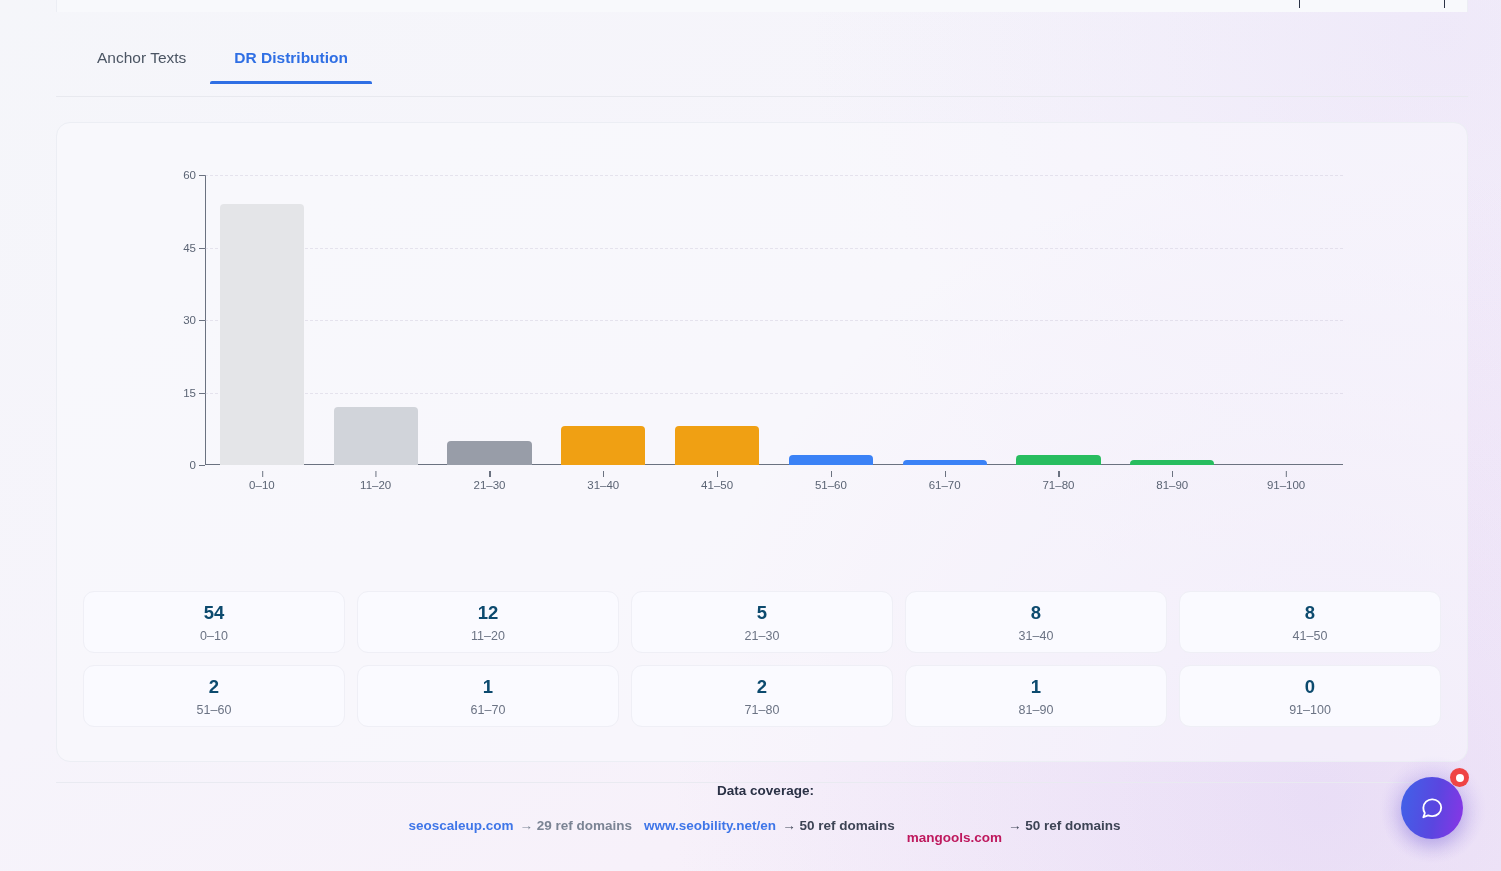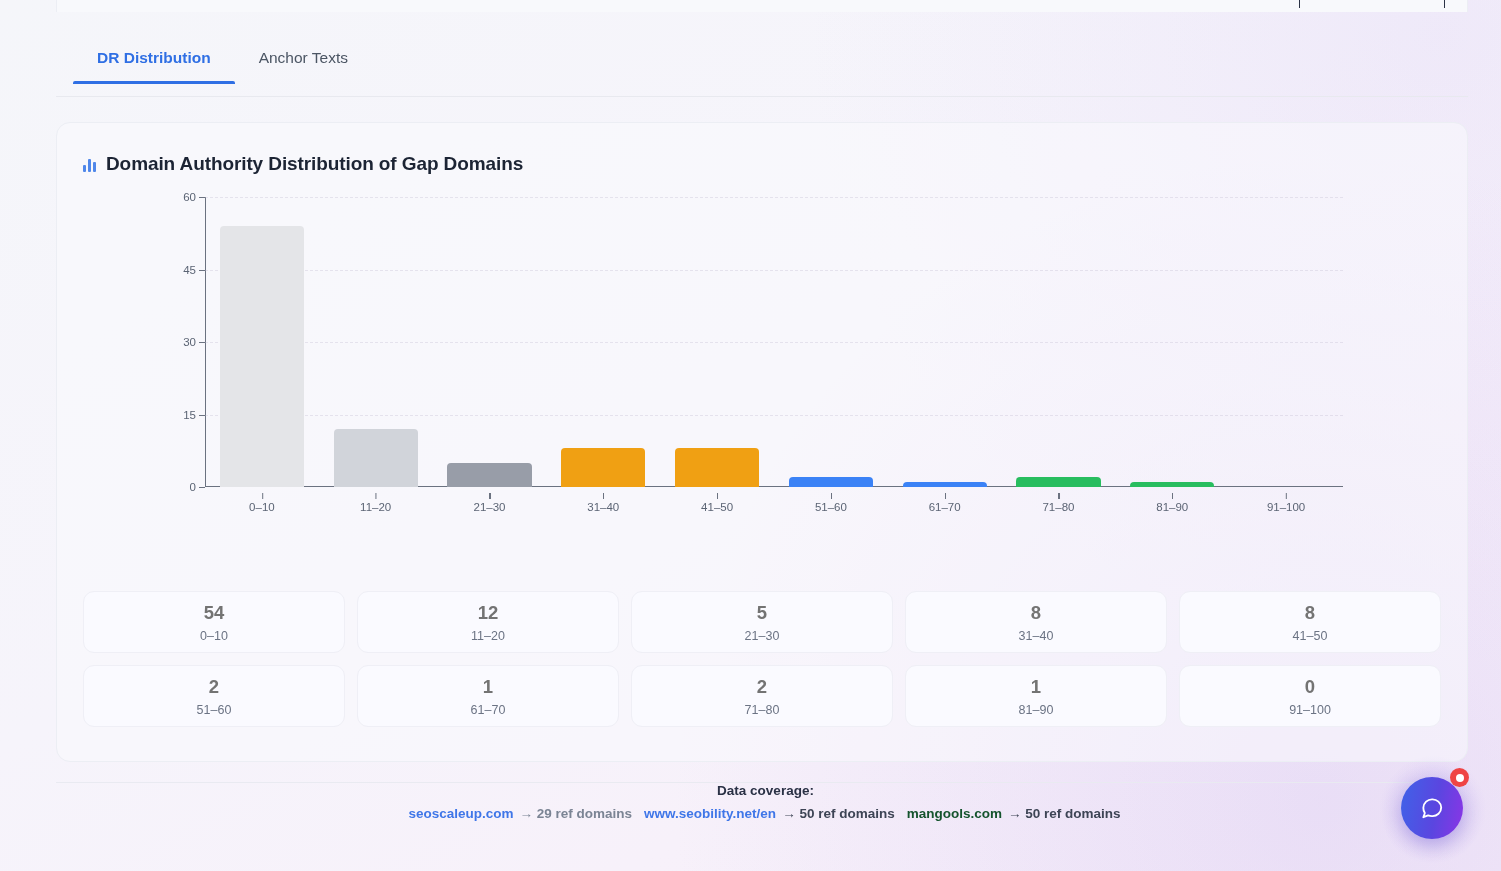--- a/index.html
+++ b/index.html
@@ -233,21 +233,21 @@
     border-radius: 11px;
     display: flex;
     flex-direction: column;
     align-items: center;
     justify-content: center;
     gap: 5px;
   }
   .stat-value {
     font-size: 18.5px;
     font-weight: 700;
-    color: #737373;
+    color: #0c4a6e;
   }
   .stat-label {
     font-size: 12.5px;
     color: #6b7384;
   }
 
   
   .footer {
     position: absolute;
     left: 56px;
@@ -261,21 +261,21 @@
     gap: 8px;
     font-size: 13.5px;
     color: #3d4455;
     flex-wrap: nowrap;
     flex-direction: column;
   }
   .footer-label { font-weight: 600; color: #2a3145; margin-right: 10px; }
   .cov-item { display: flex; align-items: center; gap: 6px; margin-right: 12px; white-space: nowrap; }
   .cov-link { font-weight: 600; text-decoration: none; }
   .cov-link.blue { color: #3f76e8; }
-  .cov-link.purple { color: #14532d; }
+  .cov-link.purple { color: #be185d; margin-top: 24px; }
   .cov-meta { color: #7b8494; font-size: 13.5px; font-weight: bold; }
   .cov-meta.dark { color: #3d4455; }
 
   
   .chat-fab-wrap {
     position: absolute;
     right: 14px;
     bottom: 8px;
     width: 108px;
     height: 108px;
@@ -321,40 +321,32 @@
 </style>
 </head>
 <body>
 
 <div class="top-card">
   <div class="top-card-button"></div>
 </div>
 
 <div class="tabs-wrap">
   <div class="tabs">
+    <div class="tab">
+      <span>Anchor Texts</span>
+    </div>
     <div class="tab active">
       <span>DR Distribution</span>
     </div>
-    <div class="tab">
-      <span>Anchor Texts</span>
-    </div>
   </div>
 </div>
 
 <div class="panel">
 
   <div class="panel-head">
-    <div class="panel-title-row">
-      <span class="bars-icon">
-          <i></i>
-          <i></i>
-          <i></i>
-        </span>
-      <span class="panel-title">Domain Authority Distribution of Gap Domains</span>
-    </div>
   </div>
 
   <div class="plot">
     <div class="axis-y"></div>
     <div class="axis-x"></div>
     <div class="plot-inner">
       <div id="gridlines">
           <div class="gridline" style="top: 75%;"></div>
           <div class="gridline" style="top: 50%;"></div>
           <div class="gridline" style="top: 25%;"></div>

